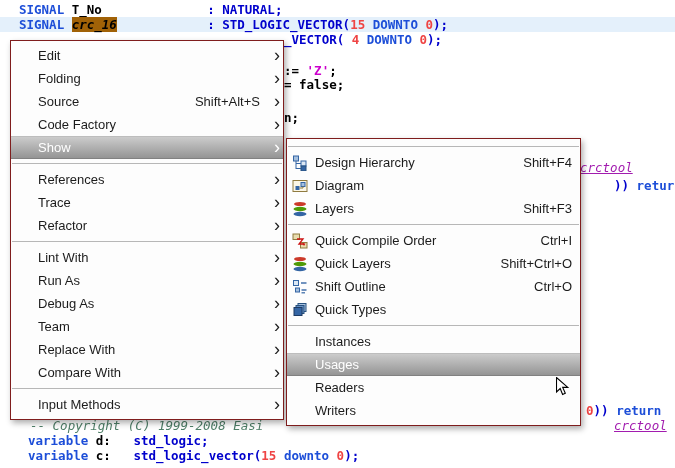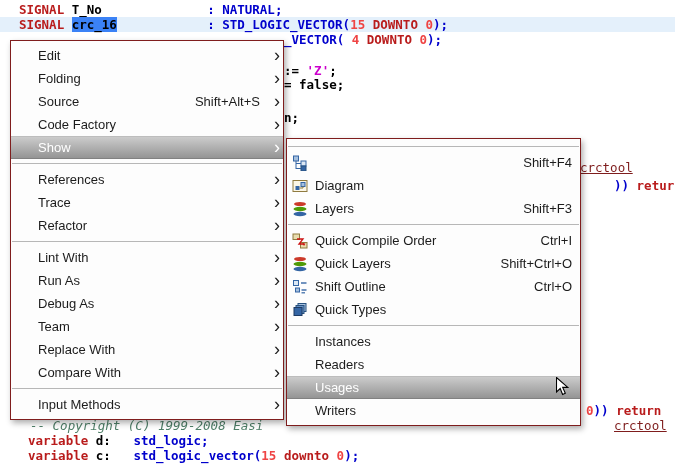--- a/index.html
+++ b/index.html
@@ -2,29 +2,29 @@
 <html><head>
 <meta charset="utf-8">
 <style>
   html,body{margin:0;padding:0;background:#fff;}
   .screen{position:relative;width:675px;height:468px;background:#ffffff;overflow:hidden;
           font-family:"Liberation Sans",sans-serif;}
   
   #selected-line{position:absolute;left:0;width:675px;}
   .code-line{position:absolute;white-space:pre;font-family:"DejaVu Sans Mono",monospace;
              font-size:12.5px;line-height:15px;font-weight:bold;color:#000;}
-  .tk-kw{color:#b91c1c;}
+  .tk-kw{color:#1d4ed8;}
   .tk-ty{color:#0000cc;}
   .tk-num{color:#ef4444;}
   .tk-pl{color:#000;}
   .tk-bd{color:#000;}
   .tk-ch{color:#cc00cc;}
   .tk-cm{color:#4f7f68;font-weight:normal;font-style:italic;}
-  .tk-link{color:#7f1d1d;font-weight:normal;text-decoration:underline;}
-  .tk-hl{background:#3b82f6;color:#000;}
+  .tk-link{color:#a21caf;font-weight:normal;font-style:italic;text-decoration:underline;}
+  .tk-hl{background:#a16207;color:#000;font-style:italic;}
   
   .menu{position:absolute;background:#fdfdfd;border:1px solid #7f1d1d;
         box-shadow:2px 3px 6px rgba(0,0,0,.32);padding:3px 0;box-sizing:border-box;}
   #context-menu{z-index:5;}
   #submenu{z-index:6;}
   .menu-item{display:flex;align-items:center;height:23px;font-size:13px;color:#1c1c1c;cursor:default;}
   #context-menu .menu-item{padding-left:27px;padding-right:3px;}
   #submenu .menu-item{padding-left:5px;padding-right:8px;}
   .mi-icon{width:16px;height:16px;margin-right:7px;flex:none;display:inline-flex;}
   .mi-label{white-space:nowrap;}
@@ -142,20 +142,21 @@
       <div class="menu-sep"></div>
       <div class="menu-item">
         <span class="mi-icon">
           <svg width="16" height="16" viewBox="0 0 16 16">
             <rect x="1.5" y="1" width="5" height="5" fill="#a6c0de" stroke="#3465a4"></rect>
             <path d="M4 6v8M4 8.5h5M4 13.5h5" stroke="#3465a4" fill="none"></path>
             <rect x="9" y="6" width="5" height="5" fill="#dce8f4" stroke="#3465a4"></rect>
             <rect x="9" y="11" width="5" height="5" fill="#3465a4" stroke="#27517f"></rect>
           </svg>
         </span>
+        <span class="mi-label">Design Hierarchy</span>
         <span class="mi-shortcut">Shift+F4</span>
       </div>
       <div class="menu-item">
         <span class="mi-icon">
           <svg width="16" height="16" viewBox="0 0 16 16">
             <rect x="1" y="2.5" width="14" height="11" fill="#fbf6e6" stroke="#8f7a3f"></rect>
             <rect x="3.5" y="8" width="4" height="4" fill="#3465a4"></rect>
             <rect x="9" y="4.5" width="4" height="4" fill="#a6c0de" stroke="#3465a4"></rect>
             <path d="M7.5 10h3.5V8.5" stroke="#8f7a3f" fill="none"></path>
           </svg>
@@ -221,28 +222,28 @@
         </span>
         <span class="mi-label">Quick Types</span>
         <span class="mi-shortcut"></span>
       </div>
       <div class="menu-sep"></div>
       <div class="menu-item">
         <span class="mi-icon"></span>
         <span class="mi-label">Instances</span>
         <span class="mi-shortcut"></span>
       </div>
+      <div class="menu-item hl-item">
+        <span class="mi-icon"></span>
+        <span class="mi-label">Usages</span>
+        <span class="mi-shortcut"></span>
+      </div>
       <div class="menu-item">
         <span class="mi-icon"></span>
         <span class="mi-label">Readers</span>
-        <span class="mi-shortcut"></span>
-      </div>
-      <div class="menu-item hl-item">
-        <span class="mi-icon"></span>
-        <span class="mi-label">Usages</span>
         <span class="mi-shortcut"></span>
       </div>
       <div class="menu-item">
         <span class="mi-icon"></span>
         <span class="mi-label">Writers</span>
         <span class="mi-shortcut"></span>
       </div>
     </div>
 
   <svg id="cursor" width="14" height="20" viewBox="0 0 14 20" style="left: 556px; top: 377px;">

